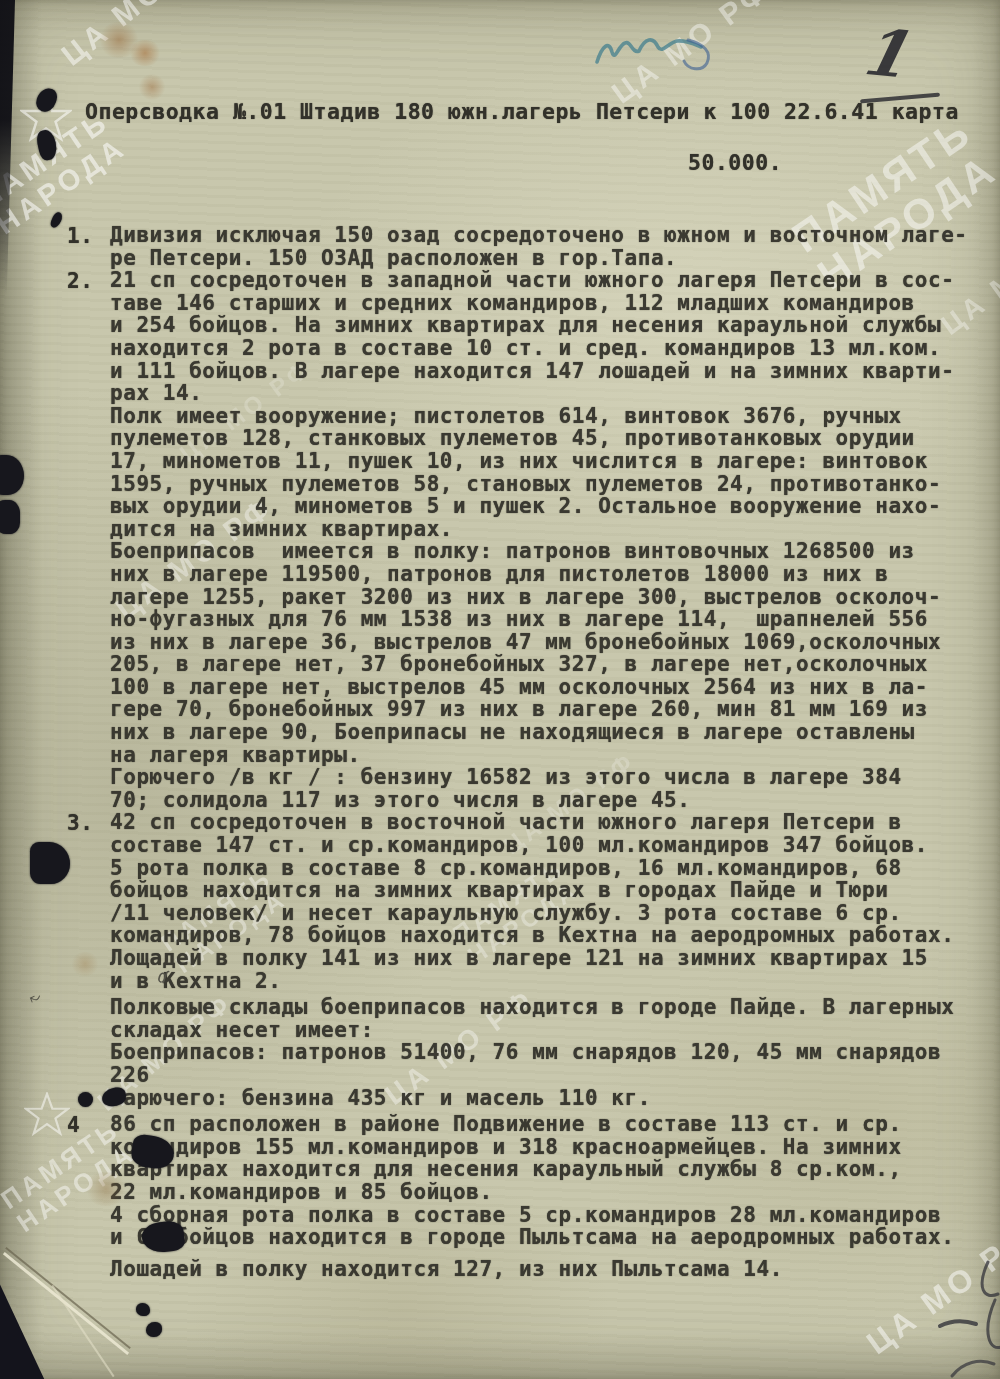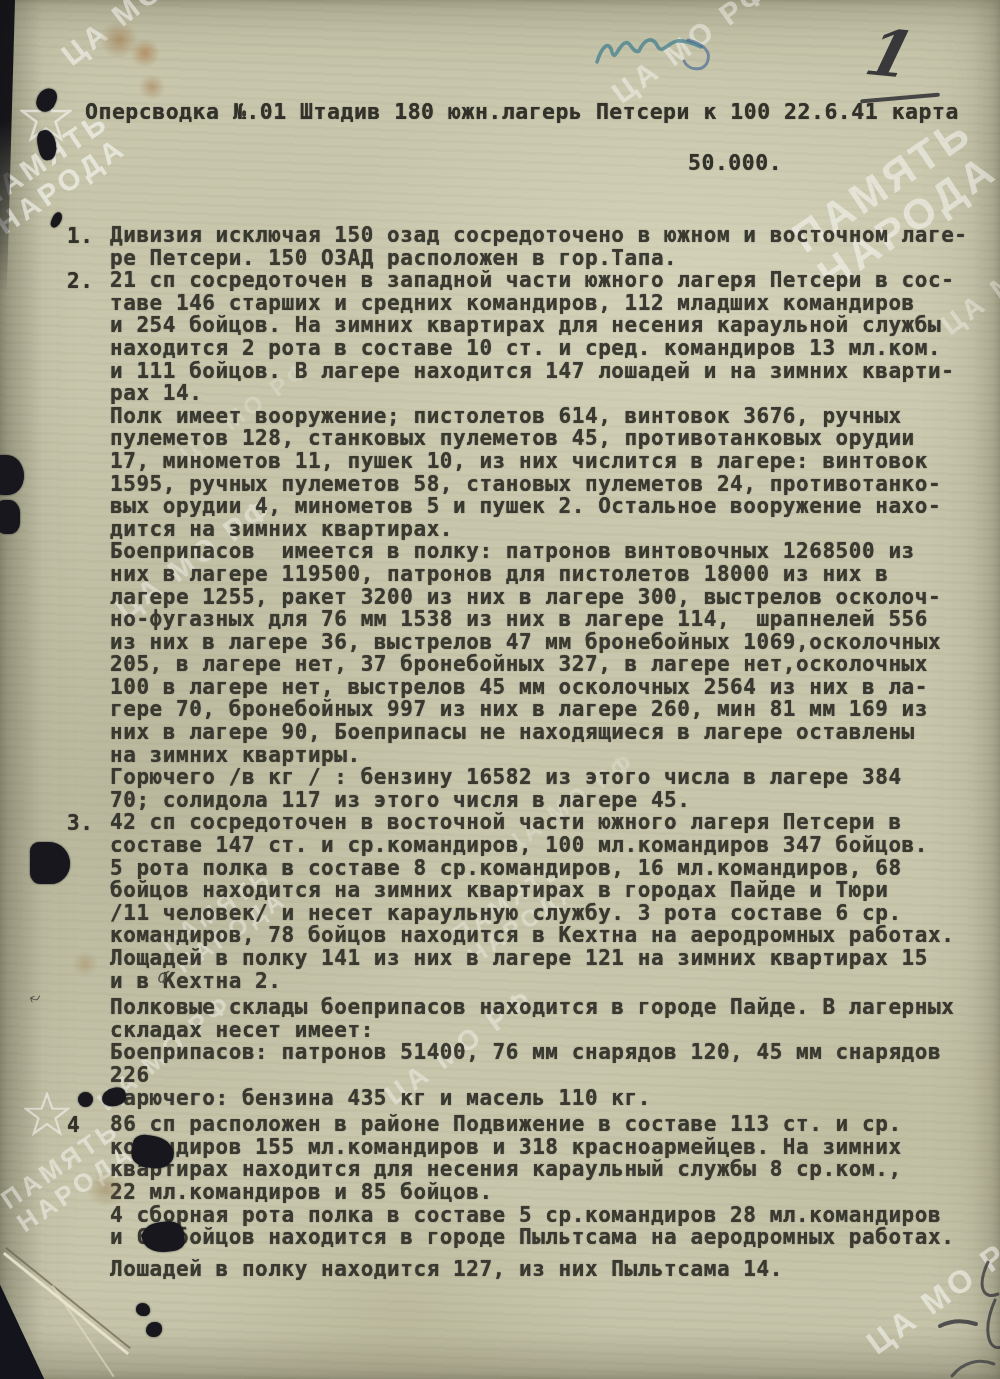--- a/index.html
+++ b/index.html
@@ -130,21 +130,21 @@
         <div class="block">
           <div class="line">Боеприпасов  имеется в полку: патронов винтовочных 1268500 из</div>
           <div class="line">них в лагере 119500, патронов для пистолетов 18000 из них в</div>
           <div class="line">лагере 1255, ракет 3200 из них в лагере 300, выстрелов осколоч-</div>
           <div class="line">но-фугазных для 76 мм 1538 из них в лагере 114,  шрапнелей 556</div>
           <div class="line">из них в лагере 36, выстрелов 47 мм бронебойных 1069,осколочных</div>
           <div class="line">205, в лагере нет, 37 бронебойных 327, в лагере нет,осколочных</div>
           <div class="line">100 в лагере нет, выстрелов 45 мм осколочных 2564 из них в ла-</div>
           <div class="line">гере 70, бронебойных 997 из них в лагере 260, мин 81 мм 169 из</div>
           <div class="line">них в лагере 90, Боеприпасы не находящиеся в лагере оставлены</div>
-          <div class="line">на зимних квартиры.</div>
+          <div class="line">на лагеря квартиры.</div>
         </div>
         <div class="block">
           <div class="line">Горючего /в кг / : бензину 16582 из этого числа в лагере 384</div>
           <div class="line">70; солидола 117 из этого числя в лагере 45.</div>
         </div>
         <div class="block">
           <span class="num">3.</span>
           <div class="line">42 сп сосредоточен в восточной части южного лагеря Петсери в</div>
           <div class="line">составе 147 ст. и ср.командиров, 100 мл.командиров 347 бойцов.</div>
           <div class="line">5 рота полка в составе 8 ср.командиров, 16 мл.командиров, 68</div>

